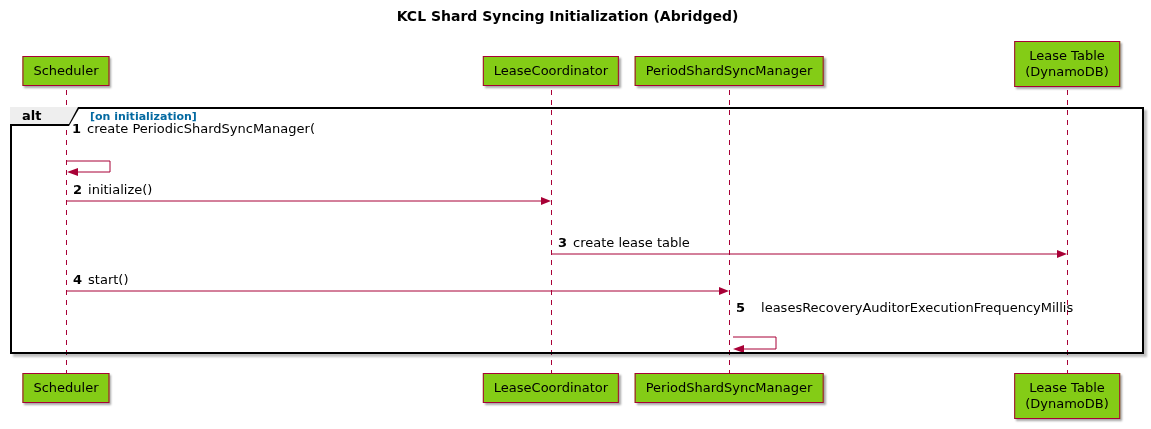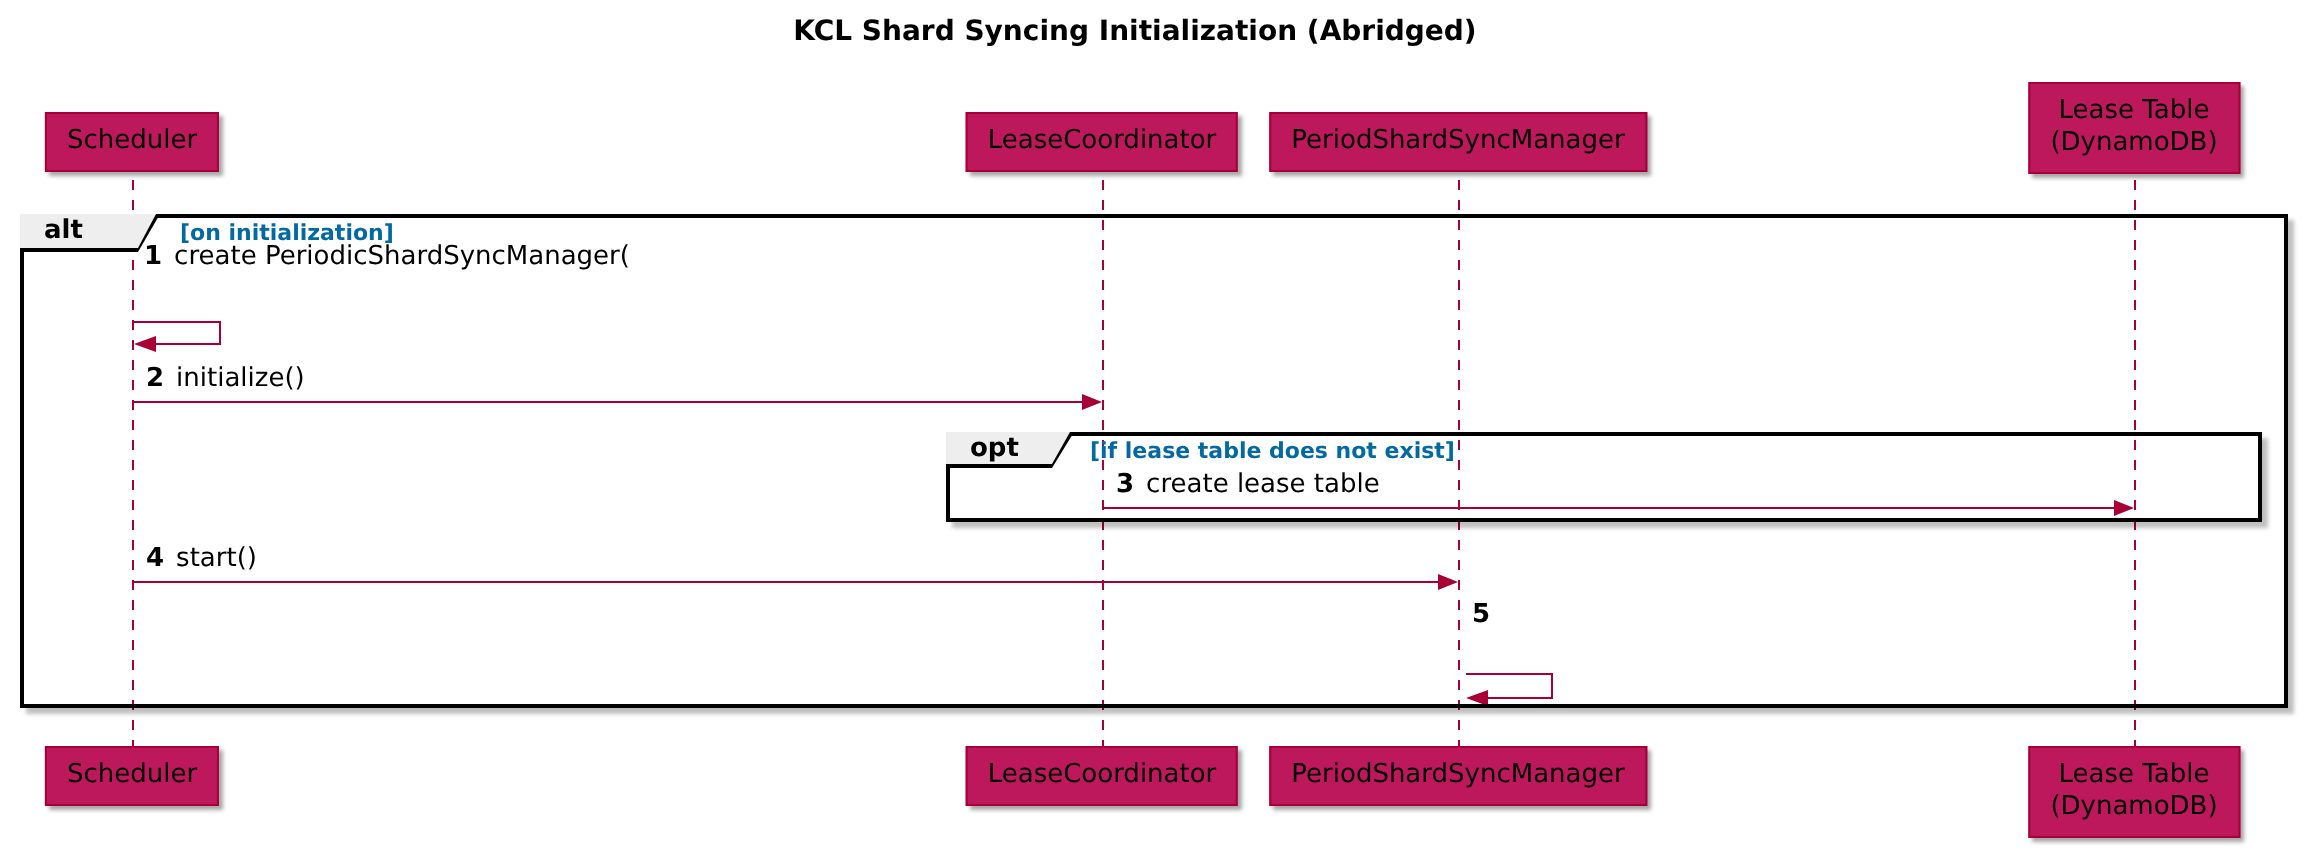--- a/index.html
+++ b/index.html
@@ -14,21 +14,21 @@
     overflow:hidden;
   }
   .title {
     position:absolute; left:0; right:16px; top:8px;
     text-align:center;
     font-size:14px; font-weight:bold; color:#000;
   }
   .pbox {
     position:absolute;
     transform:translateX(-50%);
-    background:#be185d;
+    background:#84cc16;
     border:1.5px solid #A80036;
     box-shadow:2px 2px 2px rgba(0,0,0,0.35);
     padding:6px 10px;
     font-size:13px; color:#000;
     text-align:center; white-space:nowrap;
     line-height:16px;
     z-index:4;
   }
   .svg-layer {
     position:absolute; left:0; top:0; z-index:1;
@@ -102,26 +102,20 @@
     <polygon points="744,345 744,353 733,349" fill="#A80036"></polygon>
   </svg>
 
   <div class="frame" style="left:10px; top:107px; width:1134px; height:247px;">
     <div class="frame-tab" style="width:70px; height:19px;">
       <div class="frame-tab-inner" style="width:68px; height:17px;">alt</div>
     </div>
     <div class="frame-condition" style="left:78px; top:1px;">[on initialization]</div>
   </div>
 
-  <div class="frame" style="left:473px; top:216px; width:658px; height:45px;">
-    <div class="frame-tab" style="width:64px; height:18px;">
-      <div class="frame-tab-inner" style="width:62px; height:16px;">opt</div>
-    </div>
-    <div class="frame-condition" style="left:70px; top:1px;">[if lease table does not exist]</div>
-  </div>
 
   <div class="msg" style="left:72px; top:121px;">
     <span class="num">1</span>
     <span class="msg-lines">
       <span>create PeriodicShardSyncManager(</span>
     </span>
   </div>
 
   <div class="msg" style="left:73px; top:182px;">
     <span class="num">2</span>
@@ -134,20 +128,21 @@
   </div>
 
   <div class="msg" style="left:73px; top:272px;">
     <span class="num">4</span>
     <span>start()</span>
   </div>
 
   <div class="msg" style="left:736px; top:300px;">
     <span class="num">5</span>
     <span class="msg-lines">
+      <span class="indent2">leasesRecoveryAuditorExecutionFrequencyMillis</span>
     </span>
   </div>
 
   <div class="pbox" style="left:66px; top:56px;">Scheduler</div>
   <div class="pbox" style="left:551px; top:56px;">LeaseCoordinator</div>
   <div class="pbox" style="left:729px; top:56px;">PeriodShardSyncManager</div>
   <div class="pbox" style="left:1067px; top:41px;">
     <div>Lease Table</div>
     <div>(DynamoDB)</div>
   </div>

